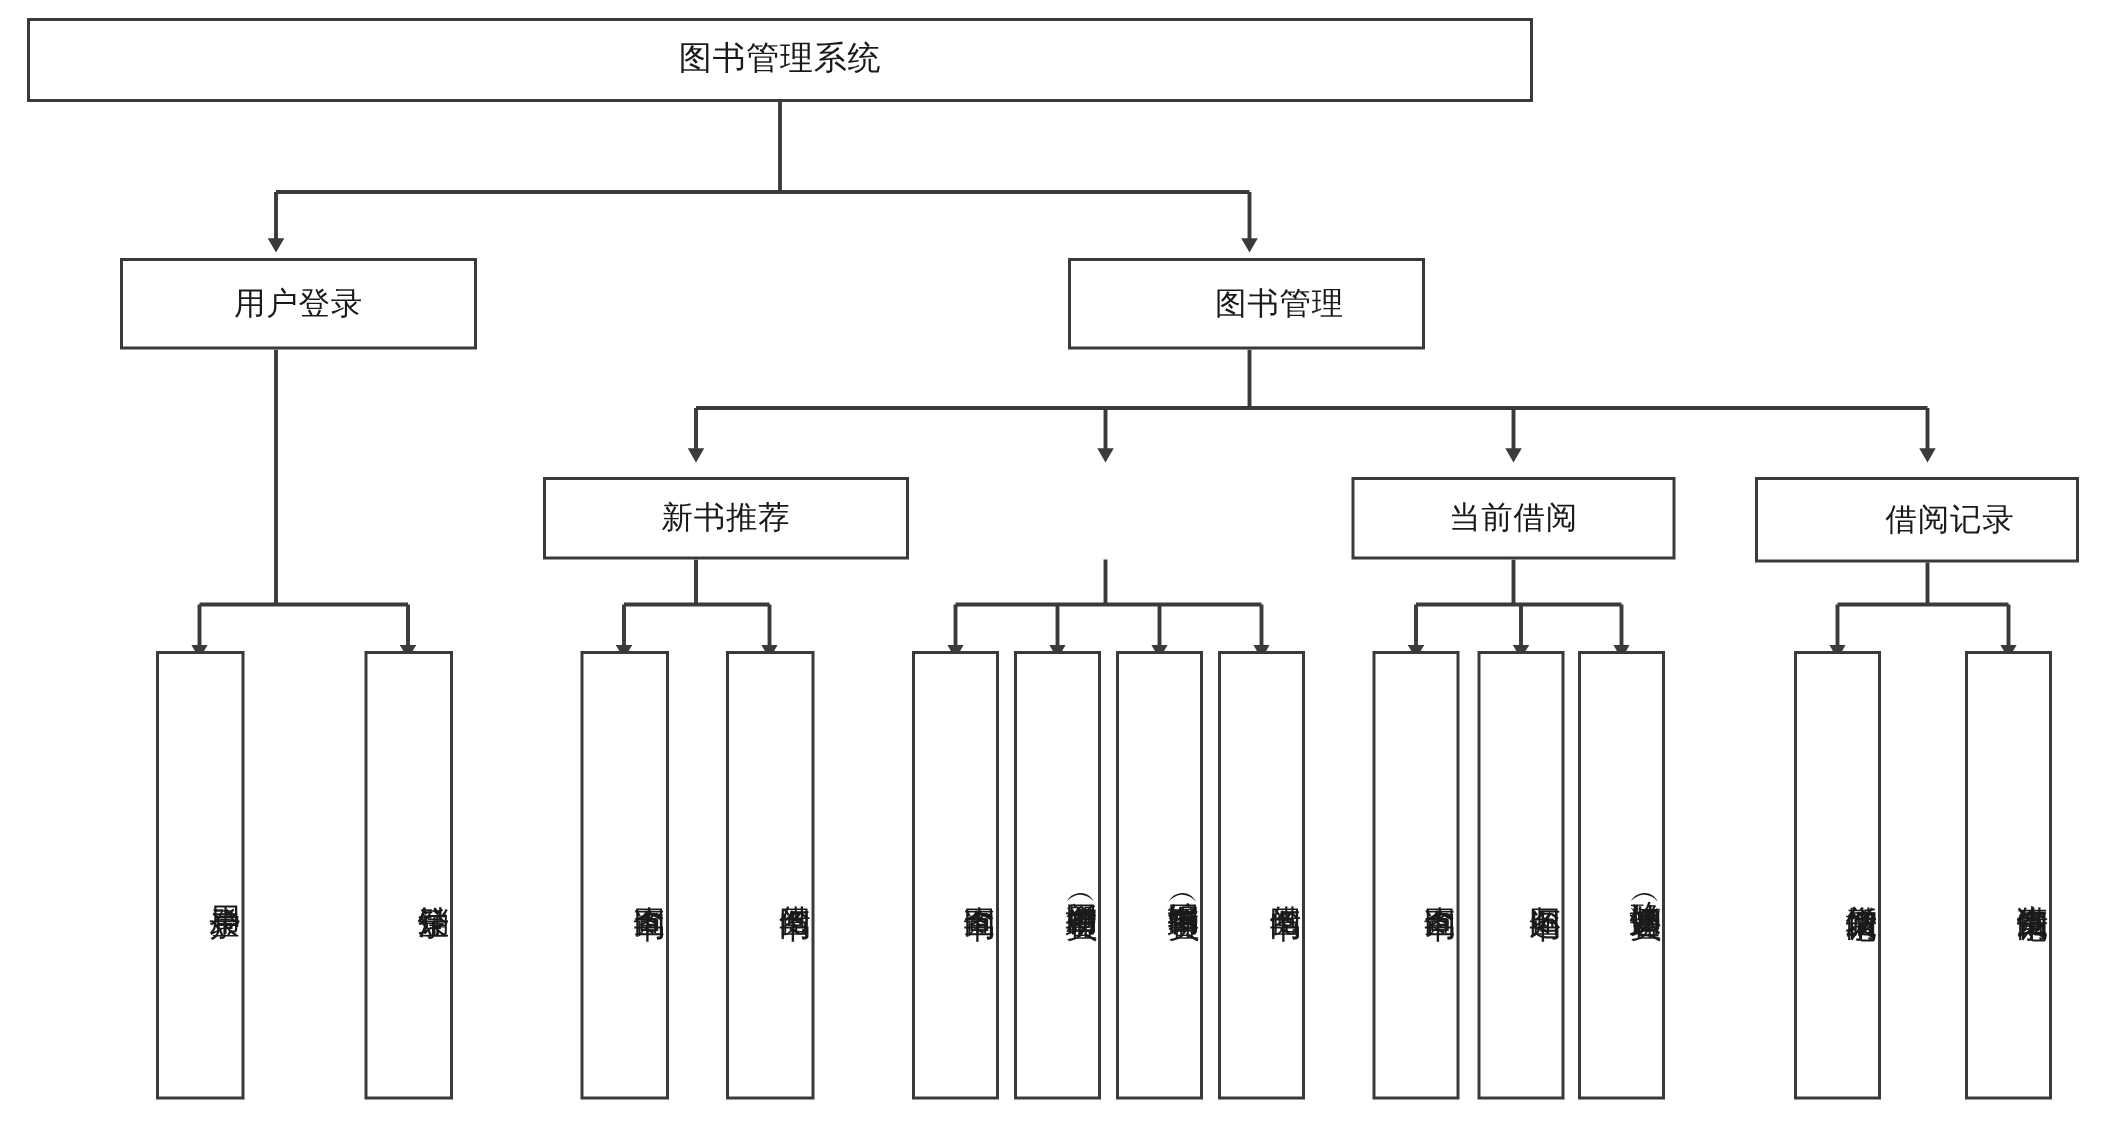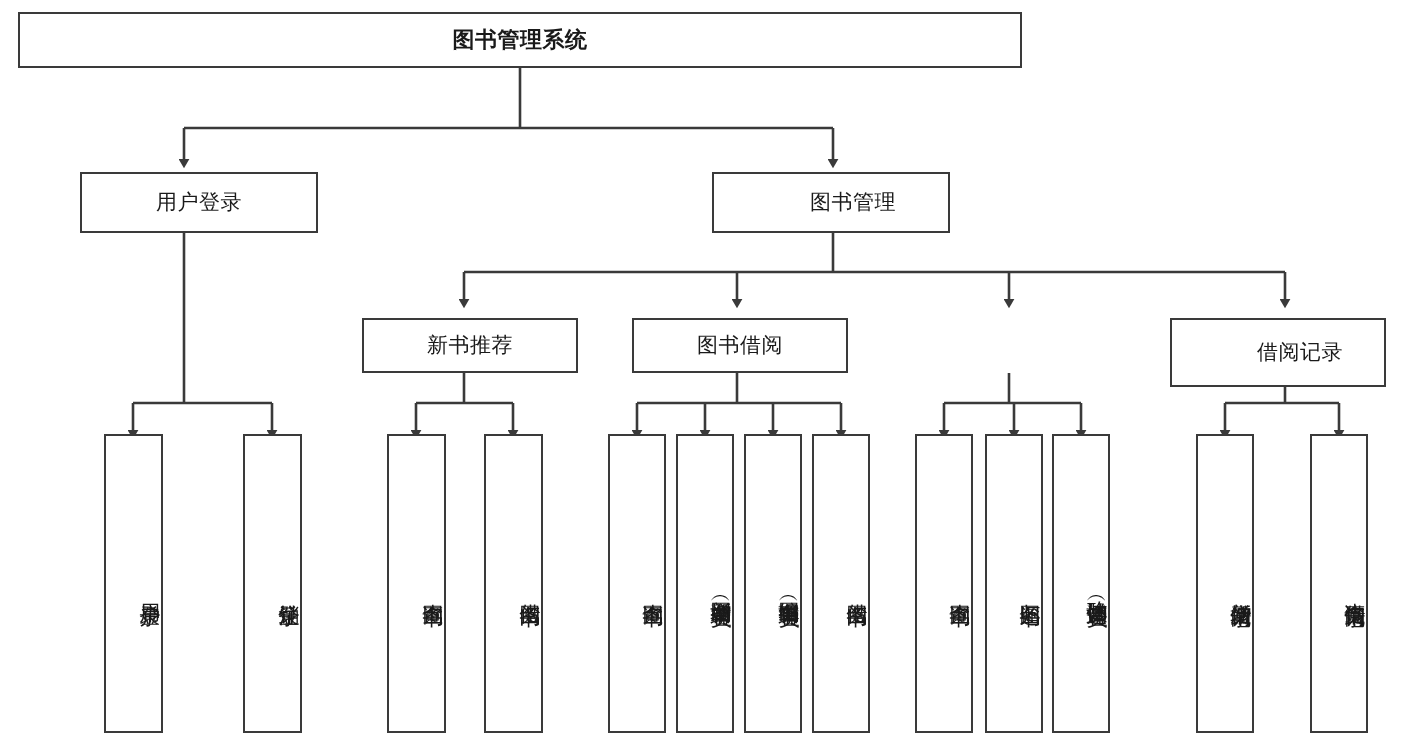--- a/index.html
+++ b/index.html
@@ -49,21 +49,21 @@
     writing-mode: vertical-rl;
     text-orientation: upright;
     align-items: flex-start;
     justify-content: center;
     padding-top: 10px;
     letter-spacing: 1px;
   }
   .node-v > span {
     display: block;
   }
-  .level0 { font-size: 22px; font-weight: bold; }
+  .level0 { font-size: 22px; }
   .watermark {
     position: absolute;
     left: 1186px;
     top: 714px;
     font-size: 19px;
     color: #c9c9c9;
     white-space: nowrap;
     font-family: "DejaVu Sans", "Liberation Sans", sans-serif;
     letter-spacing: 0.3px;
   }
@@ -127,27 +127,27 @@
     <span>图书管理系统</span>
   </div>
 
   <div class="node node-h" style="left:80px; top:172px; width:238px; height:61px;">
     <span>用户登录</span>
   </div>
   <div class="node node-h" style="left:712px; top:172px; width:238px; height:61px;padding-left:44px;">
     <span>图书管理</span>
   </div>
 
-  <div class="node node-h" style="left:362px; top:318px; width:216px; height:55px;">
+  <div class="node node-h" style="left:362px; top:318px; width:244px; height:55px;">
     <span>新书推荐</span>
   </div>
-  <div class="node node-h" style="left:632px; top:318px; width:216px; height:55px;">
-    <span>图书借阅</span>
+  <div class="node node-h" style="left:901px; top:318px; width:216px; height:55px;">
+    <span>当前借阅</span>
   </div>
-  <div class="node node-h" style="left:1170px; top:318px; width:216px; height:69px;padding-left:44px;">
+  <div class="node node-h" style="left:1170px; top:318px; width:216px; height:57px;padding-left:44px;">
     <span>借阅记录</span>
   </div>
 
   <div class="node node-v" style="left:104px; top:434px; width:59px; height:299px;">
     <span>用户登录</span>
   </div>
   <div class="node node-v" style="left:243px; top:434px; width:59px; height:299px;">
     <span>注销登录</span>
   </div>
 

